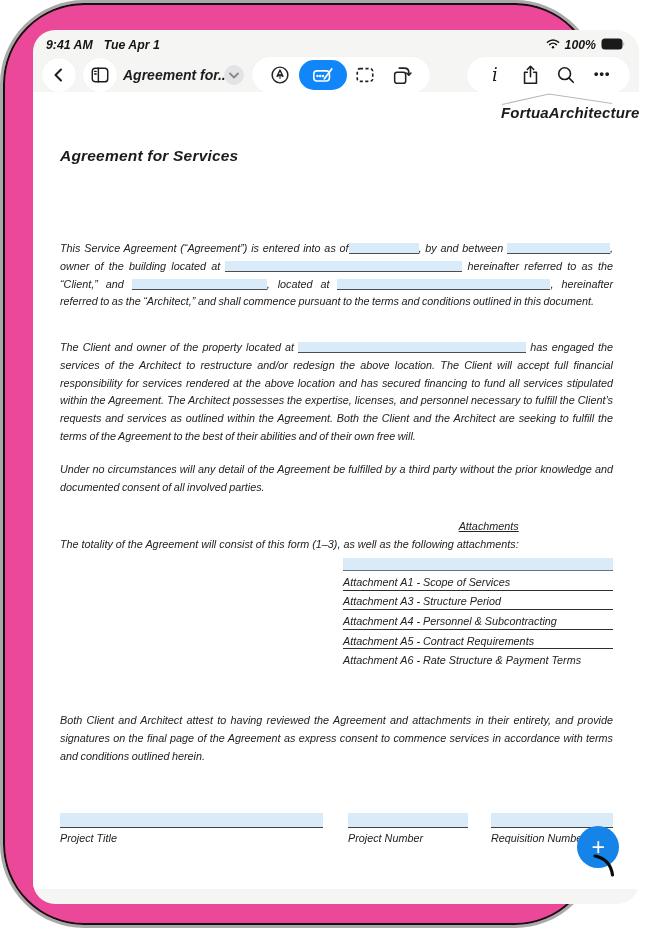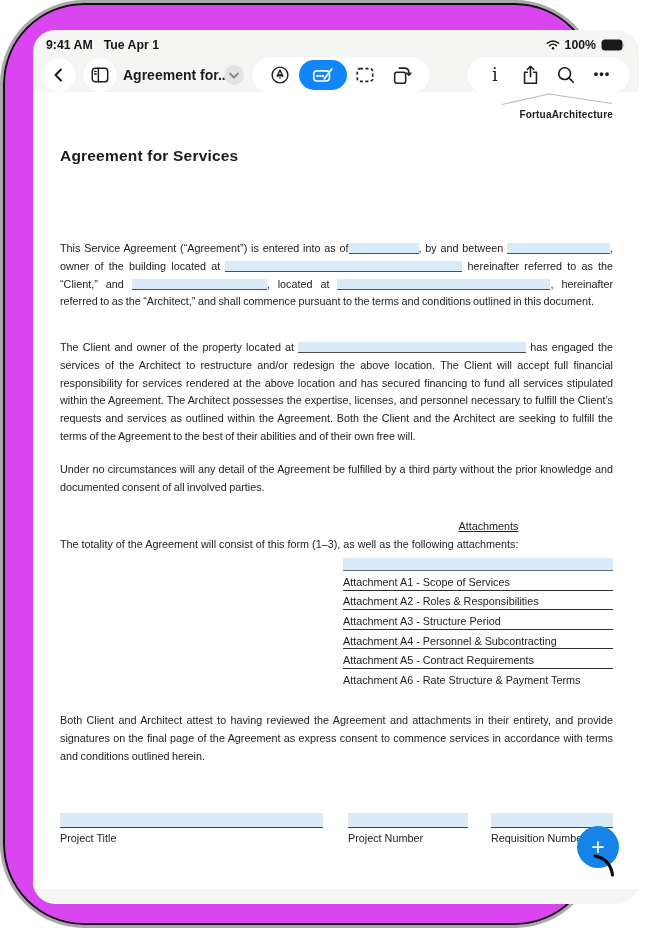--- a/index.html
+++ b/index.html
@@ -1,27 +1,27 @@
 <!DOCTYPE html>
 <html style="--accent: #1086f9; --fab: #1583e8; --highlight: #d9eaf9;"><head>
 <meta charset="utf-8">
 <style>
   * { margin:0; padding:0; box-sizing:border-box; }
   html,body { width:666px; height:928px; background:#fff; font-family:"Liberation Sans", sans-serif; }
-  .device { position:absolute; left:0; top:0; width:599px; height:928px; background:#d946ef;
-            border-radius:84px; border:3px solid #a9a9a9; box-shadow:inset 0 0 0 2px #111; }
+  .device { position:absolute; left:0; top:0; width:599px; height:928px; background:#ec4899;
+            border-radius:84px; border:3px solid #a9a9a9; box-shadow:inset 0 0 0 2px #111;font-style:italic; }
   .screen { position:absolute; left:30px; top:27px; width:606px; height:874px;
             background:#f5f5f4; border-radius:22px; overflow:hidden; }
 
   
   .statusbar { position:absolute; left:0; top:0; width:100%; height:27px;
                display:flex; align-items:center; justify-content:space-between;
                padding:2px 13px 0 13px; font-size:12.3px; font-weight:600; color:#151515; }
   .sb-left { display:flex; gap:11px; }
-  .sb-right { display:flex; align-items:center; gap:5px; }
+  .sb-right { display:flex; gap:5px; }
 
   
   .toolbar { position:absolute; left:0; top:27px; width:100%; height:40px; }
   .circle-btn { position:absolute; top:1px; width:34px; height:34px; border-radius:50%;
                 background:#fff; display:flex; align-items:center; justify-content:center;
                 color:#1c1c1e; box-shadow:0 0 1px rgba(0,0,0,.08); }
   .doc-title { position:absolute; left:90px; top:10px; font-size:14px; font-weight:700; color:#1c1c1e; }
   .title-chevron { position:absolute; left:191px; top:8px; width:20px; height:20px; border-radius:50%;
                    background:#e3e3e5; display:flex; align-items:center; justify-content:center; color:#87878c; }
   .pill { position:absolute; top:0; height:36px; background:#fff; border-radius:18px;
@@ -33,21 +33,21 @@
   .action-btn { width:28px; height:30px; display:flex; align-items:center; justify-content:center; color:#1c1c1e; }
   .info-glyph { font-family:"DejaVu Serif", serif; font-size:18px; font-weight:500; line-height:1; }
   .ellipsis-glyph { font-size:13px; letter-spacing:1px; font-weight:700; padding-bottom:4px; }
 
   
   .page { position:absolute; left:0; top:62px; width:606px; height:797px; background:#fff; color:#1f1f1f; }
   .doc-h1 { position:absolute; left:27px; top:12px; font-size:15.5px; font-weight:700;
             letter-spacing:.2px; color:#1b1b1b;margin-top:43px; }
   .logo { position:absolute; right:26px; top:0; width:112px; text-align:right; }
   .logo-roof { display:block; margin-bottom:-2px; }
-  .logo-text { font-size:10px; font-weight:600; letter-spacing:.2px; color:#1b1b1b; white-space:nowrap; }
+  .logo-text { font-size:15px; font-weight:600; letter-spacing:.2px; color:#1b1b1b; white-space:nowrap; }
 
   .para { position:absolute; left:27px; width:553px; font-size:10.8px; line-height:17.8px;
           text-align:justify; word-spacing:-0.5px; color:#222; }
   .p1 { top:148px; } .p2 { top:247px; } .p3 { top:369px; }
   .blank { display:inline-block; height:11px; background:var(--highlight);
            border-bottom:1px solid #4d4d4d; vertical-align:-2px; }
 
   .attach-head { position:absolute; left:27px; top:426px; font-size:10.8px; line-height:17.8px; color:#222;text-align:right; }
   .attach-head .underlined { text-decoration:underline; }
   .attach-list { position:absolute; left:310px; top:466px; width:270px; font-size:10.8px; color:#222; }
@@ -208,21 +208,20 @@
       <div class="para p3"><span>Under no circumstances will any detail of the Agreement be fulfilled by a third party without the prior knowledge and documented consent of all involved parties.</span></div>
 
       <div class="attach-head">
         <div class="underlined">Attachments</div>
         <div>The totality of the Agreement will consist of this form (1–3), as well as the following attachments:</div>
       </div>
 
       <div class="attach-list" id="attach-list">
           <div class="att-blank-row"></div>
           <div class="att-row">Attachment A1 - Scope of Services</div>
-          <div class="att-row">Attachment A2 - Roles &amp; Responsibilities</div>
           <div class="att-row">Attachment A3 - Structure Period</div>
           <div class="att-row">Attachment A4 - Personnel &amp; Subcontracting</div>
           <div class="att-row">Attachment A5 - Contract Requirements</div>
           <div class="att-row">Attachment A6 - Rate Structure &amp; Payment Terms</div>
         </div>
 
       <div class="para closing">Both Client and Architect attest to having reviewed the Agreement and attachments in their entirety, and provide signatures on the final page of the Agreement as express consent to commence services in accordance with terms and conditions outlined herein.</div>
 
       <div class="footer-field ff-number">
         <div class="ff-box"></div>

